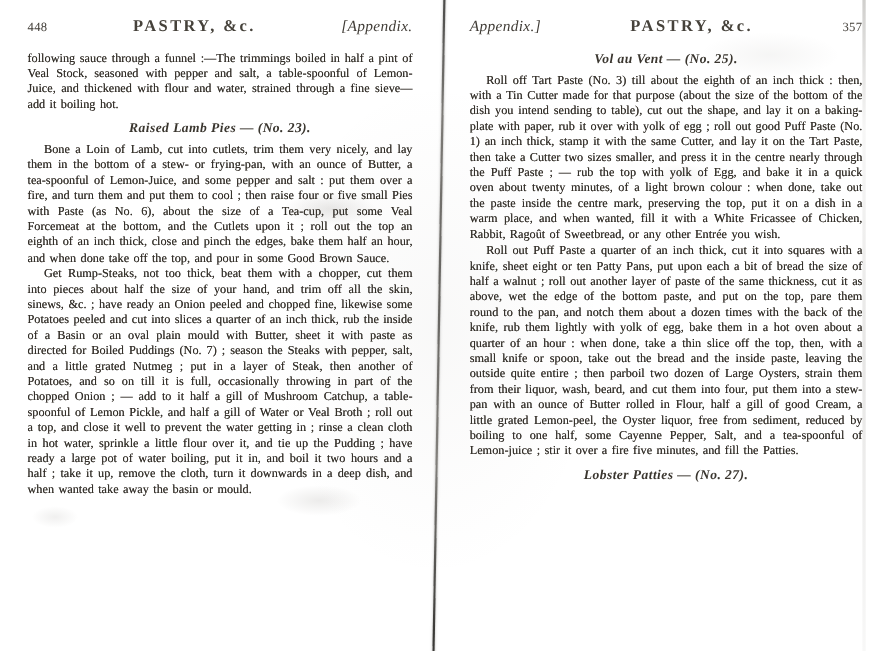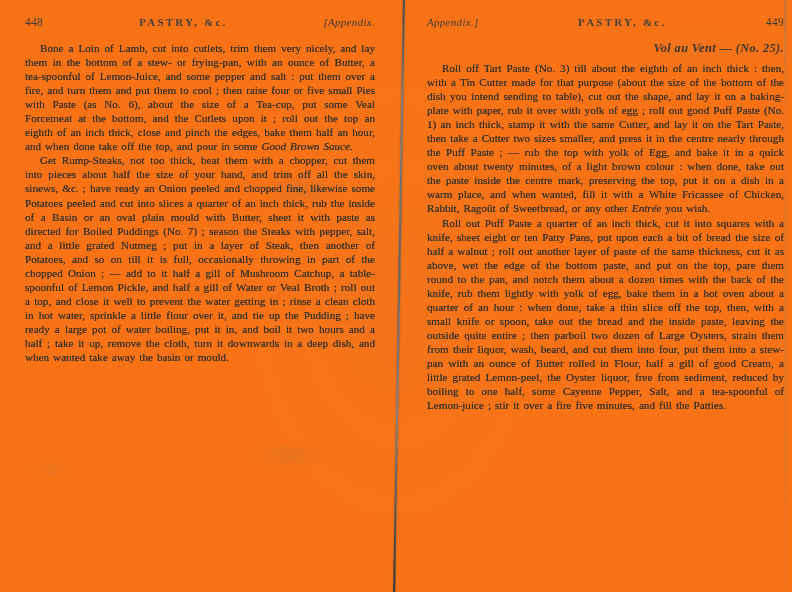--- a/index.html
+++ b/index.html
@@ -4,21 +4,21 @@
 <style>
   * { margin: 0; padding: 0; box-sizing: border-box; }
   html, body { width: 792px; height: 592px; }
   body {
     font-family: "Liberation Serif", "DejaVu Serif", serif;
     background: #e9e7e2;
   }
   .scan {
     position: relative;
     width: 792px; height: 592px;
-    background: #f97316;
+    background: #ffffff;
     overflow: hidden;
     color: #35312c;
   }
   
   .scan::before {
     content: "";
     position: absolute; inset: 0;
     background:
       radial-gradient(60px 22px at 300px 190px, rgba(110,105,98,0.16), rgba(110,105,98,0) 70%),
       radial-gradient(55px 20px at 290px 455px, rgba(110,105,98,0.13), rgba(110,105,98,0) 70%),
@@ -51,70 +51,73 @@
 
   .page-header {
     display: flex;
     align-items: baseline;
     justify-content: space-between;
     font-size: 11.5px;
     letter-spacing: 0.3px;
     margin-bottom: 13px;
     color: #403c36;
   }
-  .running-title { letter-spacing: 2.2px; font-size: 11px; font-weight: bold; color: #46423b; }
-  .appendix-note { font-style: italic; font-size: 11px; font-family: Liberation Serif, serif; }
+  .running-title { letter-spacing: 2.2px; font-size: 15px; font-weight: bold; color: #46423b; }
+  .appendix-note { font-style: italic; font-size: 14px; font-family: Liberation Serif, serif; }
   .page-number  { font-size: 11.5px; }
 
   .recipe-heading {
-    text-align: right;
+    text-align: center;
     font-style: italic;
     font-size: 12.3px;
     letter-spacing: 0.4px;
     margin: 7px 0 5px 0;
     color: #3a362f;
   }
   .body-par {
     font-size: 11.15px;
     line-height: 14.05px;
     text-align: justify;
     color: #34302a;
     text-shadow: 0 0 0.5px rgba(62,58,52,0.85);
     word-spacing: 1.2px;
   }
   .body-par.indent { text-indent: 15px; }
-  .em { font-style: italic; }
+  .em { }
 </style>
 </head>
 <body>
 
 <div class="scan">
 
   <div class="page page-left">
     <div class="page-header">
       <span class="page-number">448</span>
       <span class="running-title">PASTRY, &amp;c.</span>
       <span class="appendix-note">[Appendix.</span>
     </div>
 
+    <p class="body-par">following sauce through a funnel :—The trimmings boiled in half a pint of Veal Stock, seasoned with pepper and salt, a table-spoonful of Lemon-Juice, and thickened with flour and water, strained through a fine sieve—add it boiling hot.</p>
 
+    <h3 class="recipe-heading">Raised Lamb Pies — (No. 23).</h3>
     <p class="body-par indent"><span>Bone a Loin of Lamb, cut into cutlets, trim them very nicely, and lay them in the bottom of a stew- or frying-pan, with an ounce of Butter, a tea-spoonful of Lemon-Juice, and some pepper and salt : put them over a fire, and turn them and put them to cool ; then raise four or five small Pies with Paste (as No. 6), about the size of a Tea-cup, put some Veal Forcemeat at the bottom, and the Cutlets upon it ; roll out the top an eighth of an inch thick, close and pinch the edges, bake them half an hour, and when done take off the top, and pour in some </span><span class="em">Good Brown Sauce.</span></p>
 
     <p class="body-par indent">Get Rump-Steaks, not too thick, beat them with a chopper, cut them into pieces about half the size of your hand, and trim off all the skin, sinews, &amp;c. ; have ready an Onion peeled and chopped fine, likewise some Potatoes peeled and cut into slices a quarter of an inch thick, rub the inside of a Basin or an oval plain mould with Butter, sheet it with paste as directed for Boiled Puddings (No. 7) ; season the Steaks with pepper, salt, and a little grated Nutmeg ; put in a layer of Steak, then another of Potatoes, and so on till it is full, occasionally throwing in part of the chopped Onion ; — add to it half a gill of Mushroom Catchup, a table-spoonful of Lemon Pickle, and half a gill of Water or Veal Broth ; roll out a top, and close it well to prevent the water getting in ; rinse a clean cloth in hot water, sprinkle a little flour over it, and tie up the Pudding ; have ready a large pot of water boiling, put it in, and boil it two hours and a half ; take it up, remove the cloth, turn it downwards in a deep dish, and when wanted take away the basin or mould.</p>
   </div>
 
   <div class="page page-right">
     <div class="page-header">
       <span class="appendix-note">Appendix.]</span>
       <span class="running-title">PASTRY, &amp;c.</span>
-      <span class="page-number">449</span>
+      <span class="page-number">357</span>
     </div>
 
     <h3 class="recipe-heading">Vol au Vent — (No. 25).</h3>
     <p class="body-par indent"><span>Roll off Tart Paste (No. 3) till about the eighth of an inch thick : then, with a Tin Cutter made for that purpose (about the size of the bottom of the dish you intend sending to table), cut out the shape, and lay it on a baking-plate with paper, rub it over with yolk of egg ; roll out good Puff Paste (No. 1) an inch thick, stamp it with the same Cutter, and lay it on the Tart Paste, then take a Cutter two sizes smaller, and press it in the centre nearly through the Puff Paste ; — rub the top with yolk of Egg, and bake it in a quick oven about twenty minutes, of a light brown colour : when done, take out the paste inside the centre mark, preserving the top, put it on a dish in a warm place, and when wanted, fill it with a White Fricassee of Chicken, Rabbit, Ragoût of Sweetbread, or any other </span><span class="em">Entrée</span><span> you wish.</span></p>
 
     <p class="body-par indent">Roll out Puff Paste a quarter of an inch thick, cut it into squares with a knife, sheet eight or ten Patty Pans, put upon each a bit of bread the size of half a walnut ; roll out another layer of paste of the same thickness, cut it as above, wet the edge of the bottom paste, and put on the top, pare them round to the pan, and notch them about a dozen times with the back of the knife, rub them lightly with yolk of egg, bake them in a hot oven about a quarter of an hour : when done, take a thin slice off the top, then, with a small knife or spoon, take out the bread and the inside paste, leaving the outside quite entire ; then parboil two dozen of Large Oysters, strain them from their liquor, wash, beard, and cut them into four, put them into a stew-pan with an ounce of Butter rolled in Flour, half a gill of good Cream, a little grated Lemon-peel, the Oyster liquor, free from sediment, reduced by boiling to one half, some Cayenne Pepper, Salt, and a tea-spoonful of Lemon-juice ; stir it over a fire five minutes, and fill the Patties.</p>
 
+    <h3 class="recipe-heading">Lobster Patties — (No. 27).</h3>
   </div>
 
   <div class="gutter-line"></div>
   <div class="edge-mark"></div>
 </div>
 
 </body></html>

